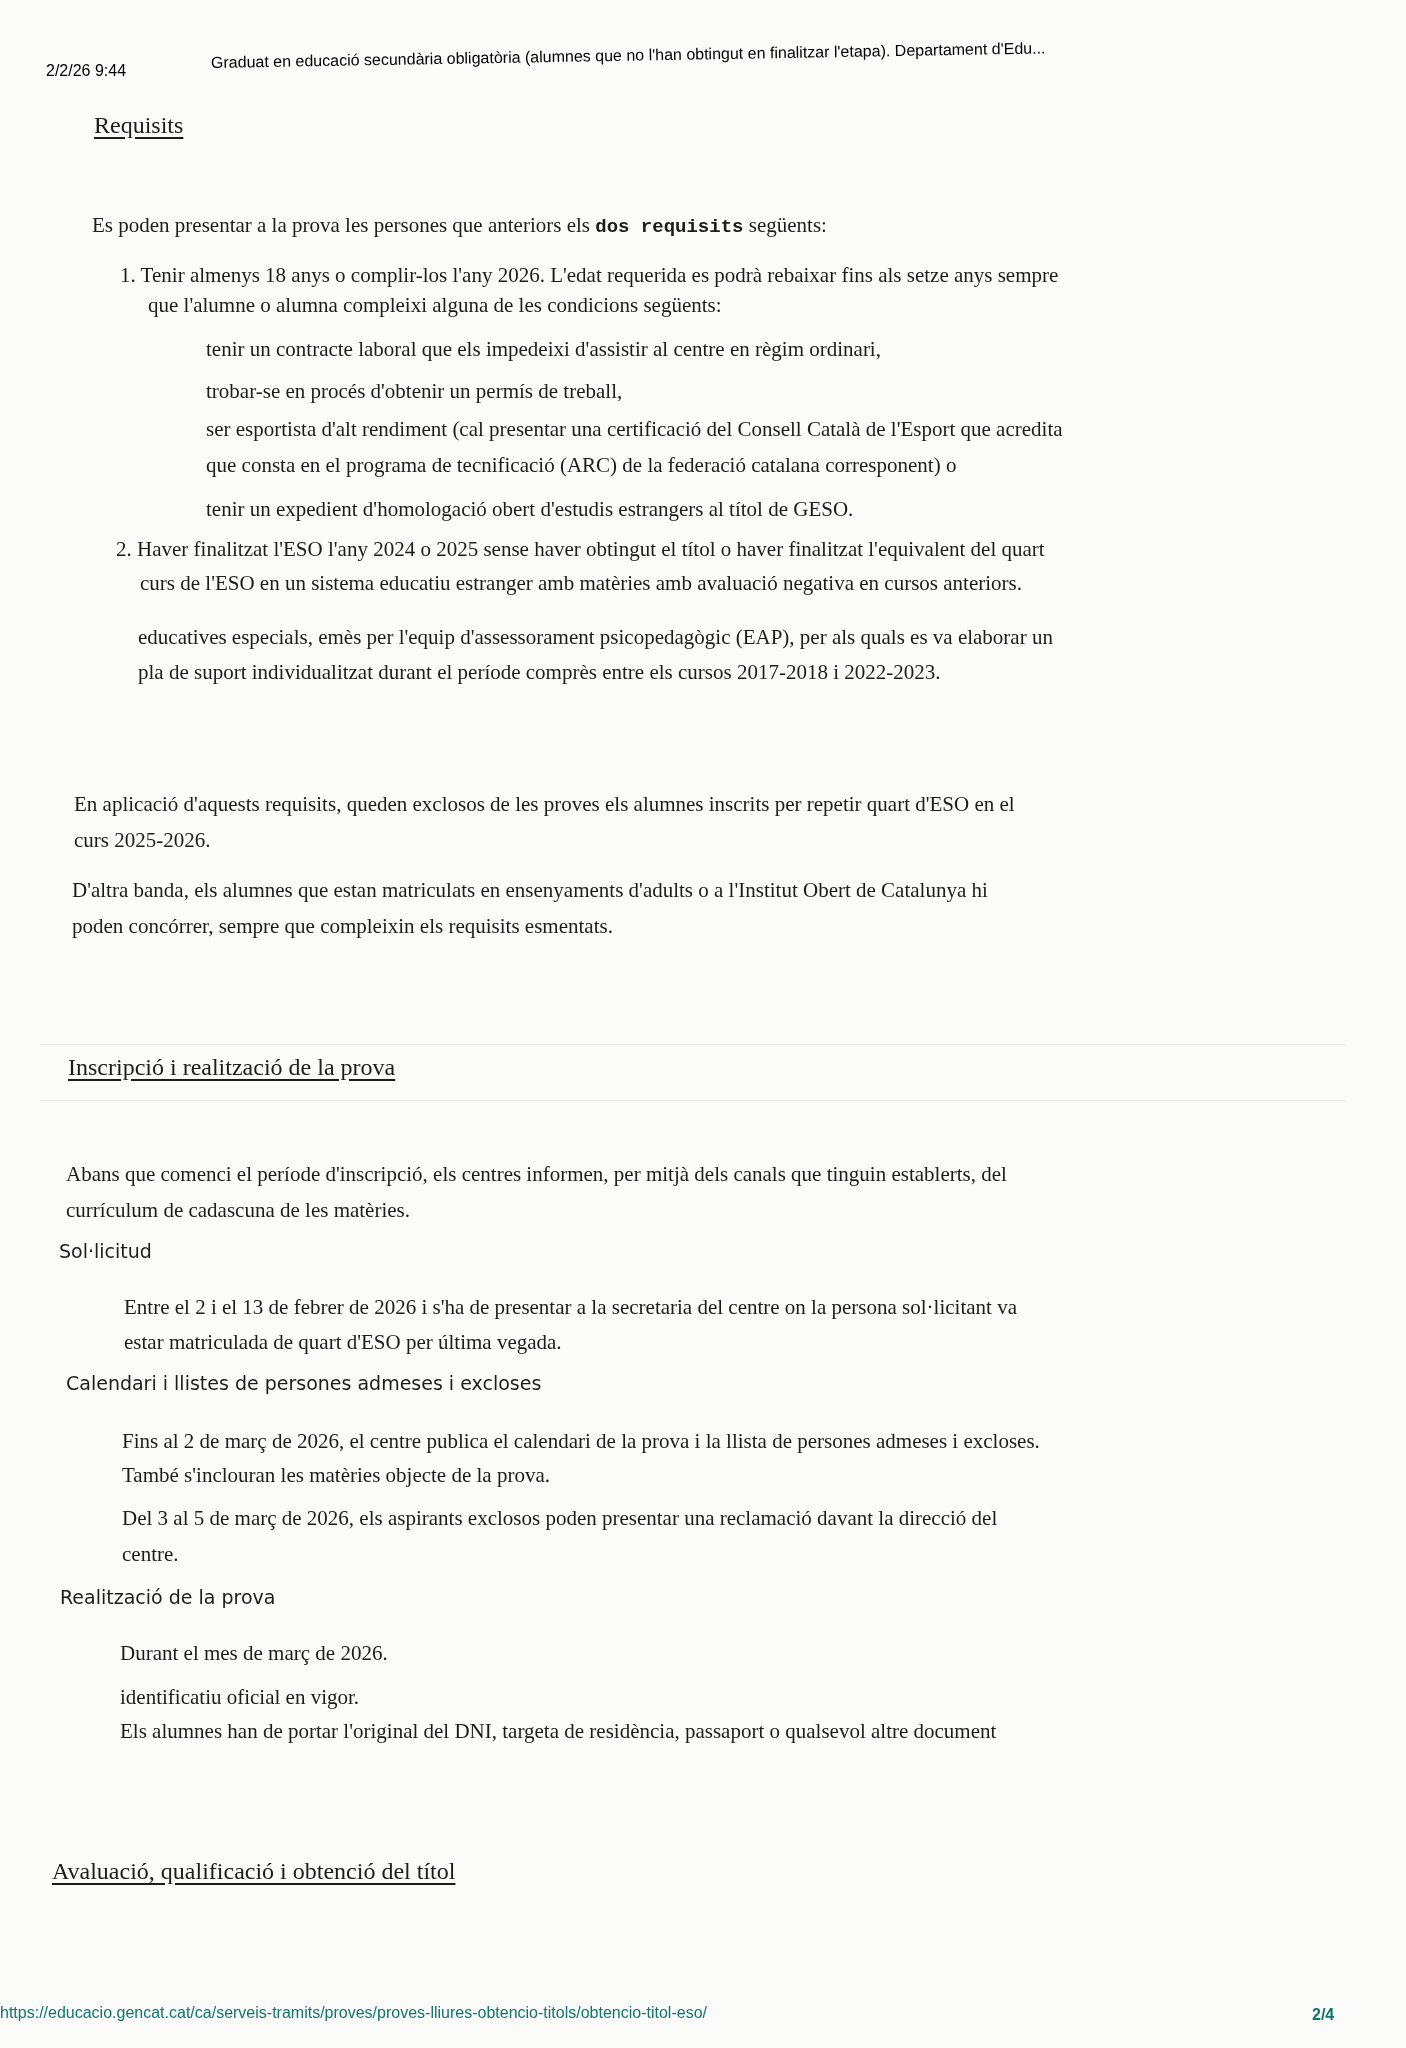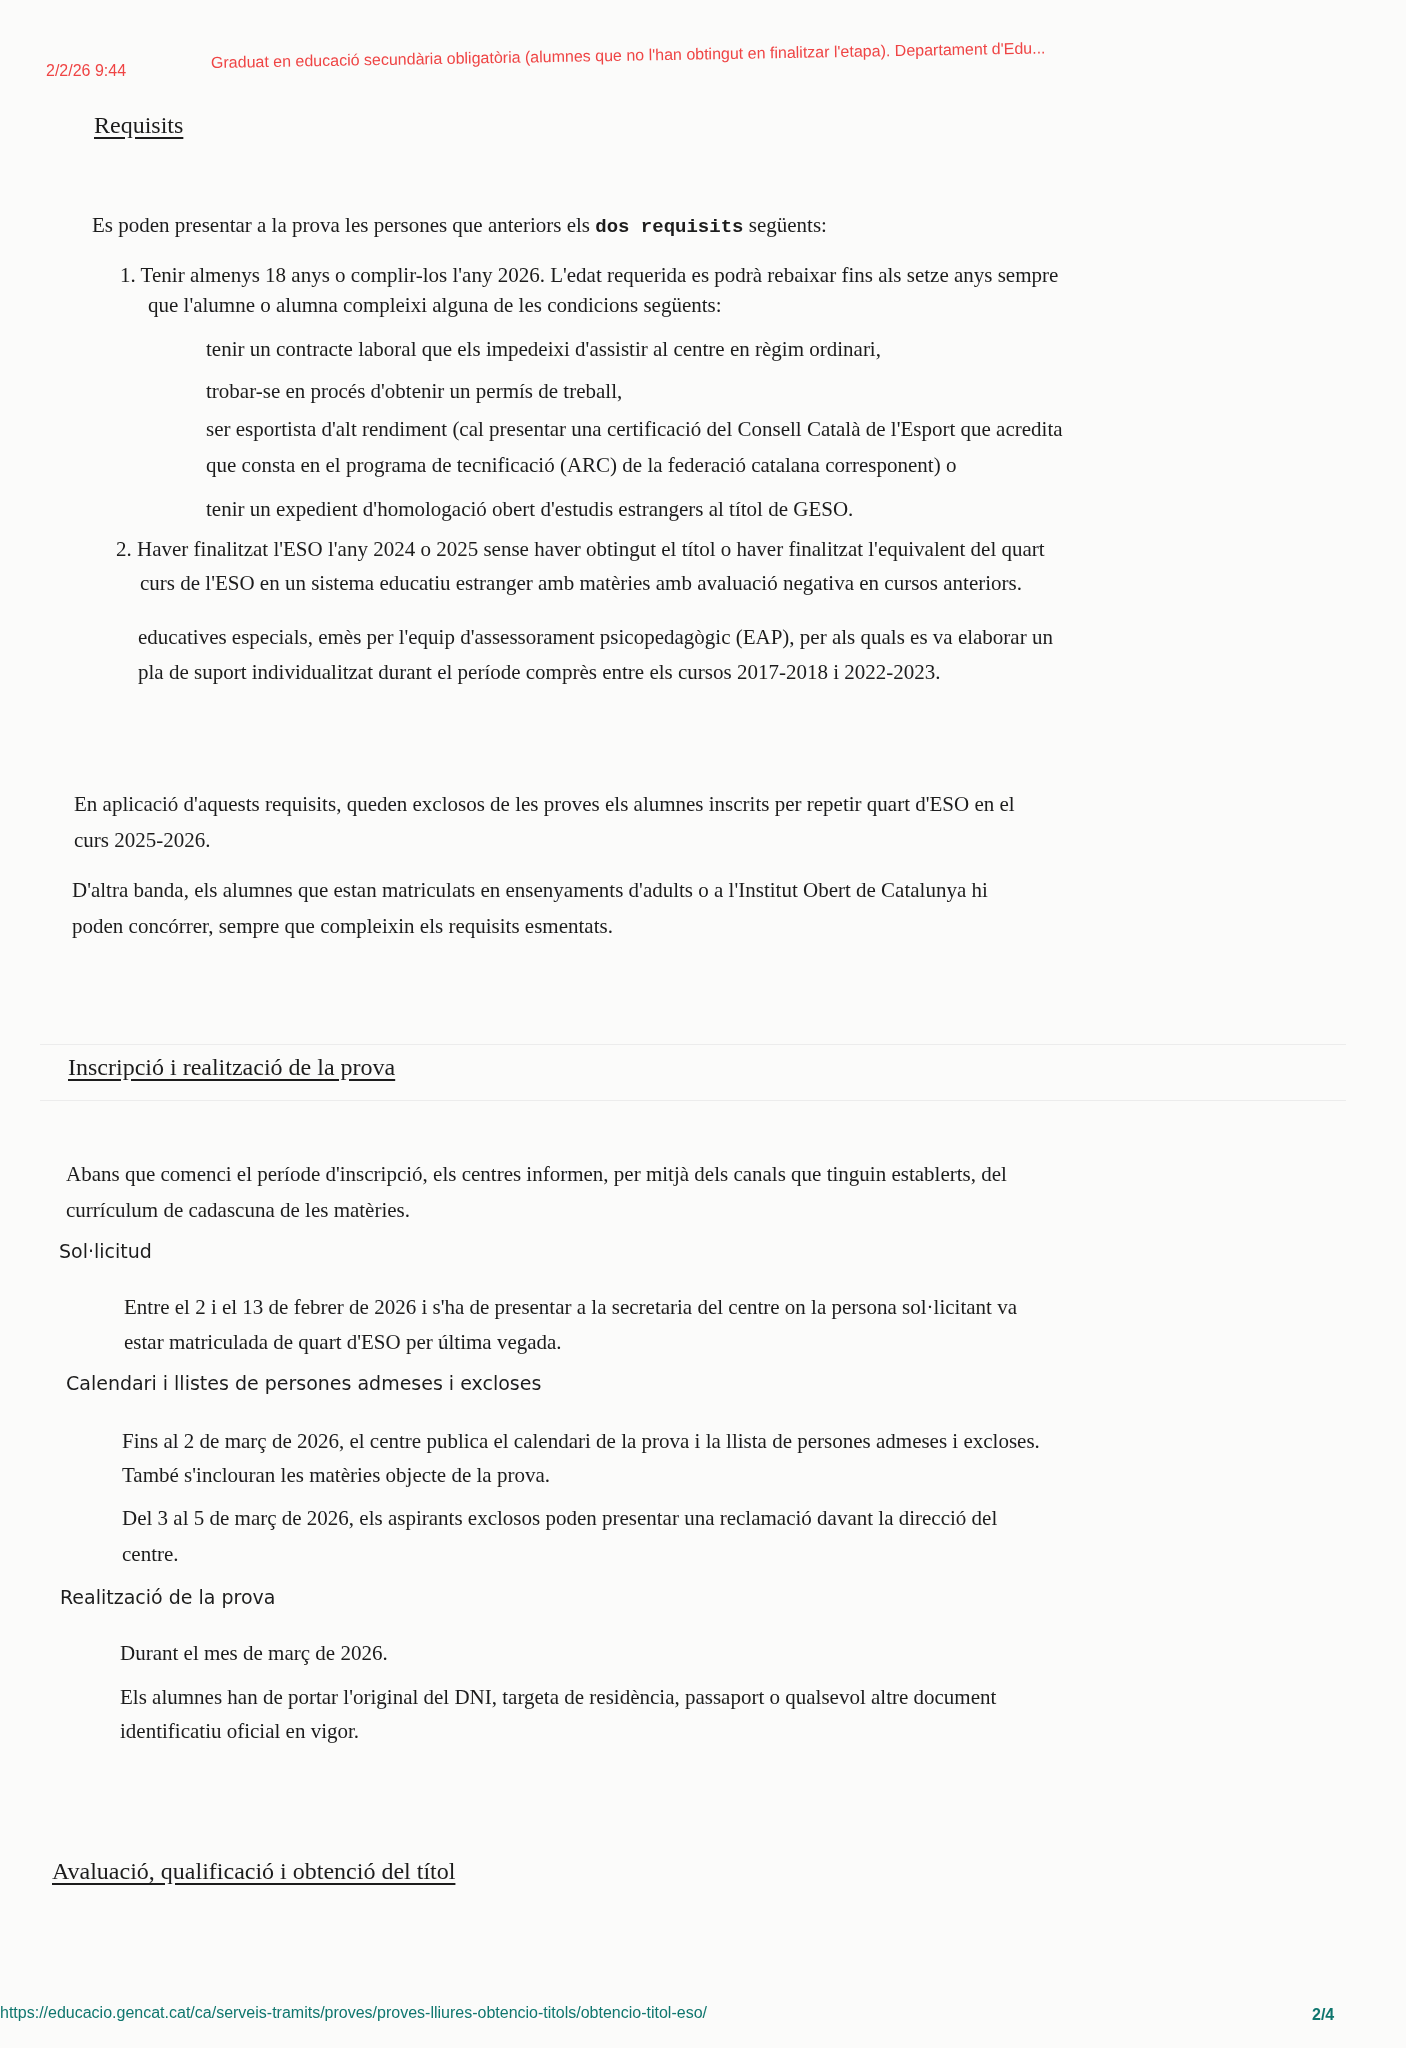--- a/index.html
+++ b/index.html
@@ -3,21 +3,21 @@
 <meta charset="utf-8">
 <style>
   html, body { margin: 0; padding: 0; }
   body {
     width: 1406px; height: 2048px; position: relative; overflow: hidden;
     background: #fbfbfa;
     color: #1c1c1c;
     font-family: "DejaVu Serif", "Liberation Serif", serif;
   }
   .hdr { position: absolute; top: 40px; left: 46px; right: 30px; height: 40px;
-         font-family: "Liberation Sans", sans-serif; font-size: 16px; color: #ef4444; }
+         font-family: "Liberation Sans", sans-serif; font-size: 16px; color: #000000; }
   .hdr .date { position: absolute; left: 0; top: 22px; }
   .hdr .title { position: absolute; left: 165px; top: 14px; transform: rotate(-1deg); transform-origin: left center; white-space: nowrap; }
   .serif { font-family: "Liberation Serif", serif; font-size: 21px; line-height: 34px; }
   .sans-h { font-family: "DejaVu Sans", sans-serif; font-size: 19px; font-weight: 500; position: absolute; }
   .abs { position: absolute; }
   .section-title { font-family: "Liberation Serif", serif; font-size: 24px; text-decoration: underline; text-underline-offset: 4px; position: absolute; }
   .bold-inline { font-family: Liberation Mono, monospace; font-size: 19px; font-weight: 600; }
   .rule { position: absolute; height: 1px; background: #ececec; }
   .footer { position: absolute; font-family: "Liberation Sans", sans-serif; font-size: 16px; color: #0f766e; }
 </style>
@@ -89,20 +89,20 @@
   <div>També s'inclouran les matèries objecte de la prova.</div>
 </div>
 <div class="abs serif" style="left:122px; top:1500px; line-height:36px;">
   <div>Del 3 al 5 de març de 2026, els aspirants exclosos poden presentar una reclamació davant la direcció del</div>
   <div>centre.</div>
 </div>
 
 <div class="sans-h" style="left:60px; top:1586px;">Realització de la prova</div>
 <div class="abs serif" style="left:120px; top:1636px;">Durant el mes de març de 2026.</div>
 <div class="abs serif" style="left:120px; top:1680px; line-height:34px;">
+  <div>identificatiu oficial en vigor.</div>
   <div>Els alumnes han de portar l'original del DNI, targeta de residència, passaport o qualsevol altre document</div>
-  <div>identificatiu oficial en vigor.</div>
 </div>
 
 <div class="section-title" style="left:52px; top:1858px;">Avaluació, qualificació i obtenció del títol</div>
 
 <div class="footer" style="left:0px; top:2004px;">https://educacio.gencat.cat/ca/serveis-tramits/proves/proves-lliures-obtencio-titols/obtencio-titol-eso/</div>
 <div class="footer" style="left:1312px; top:2006px; font-weight:bold;">2/4</div>
 
 </body></html>

